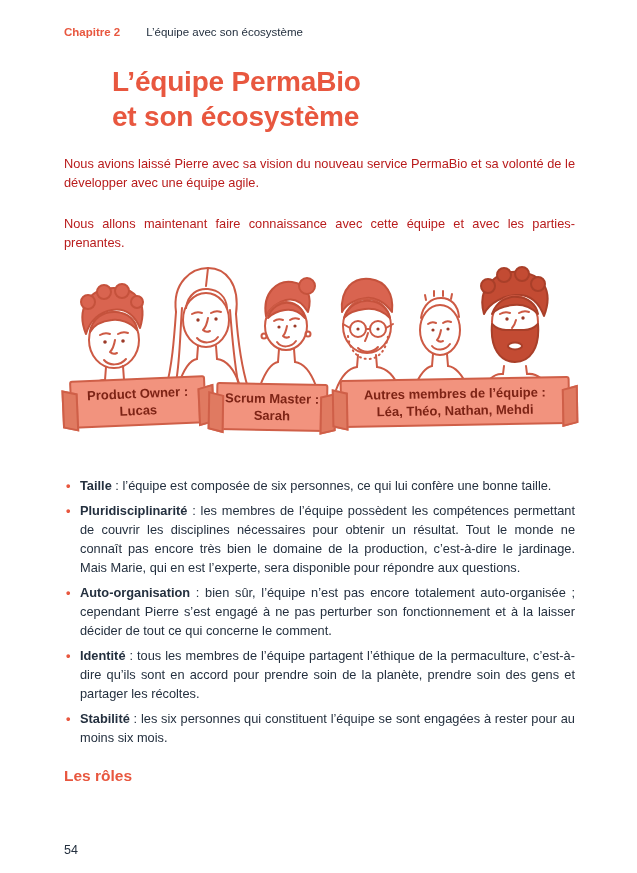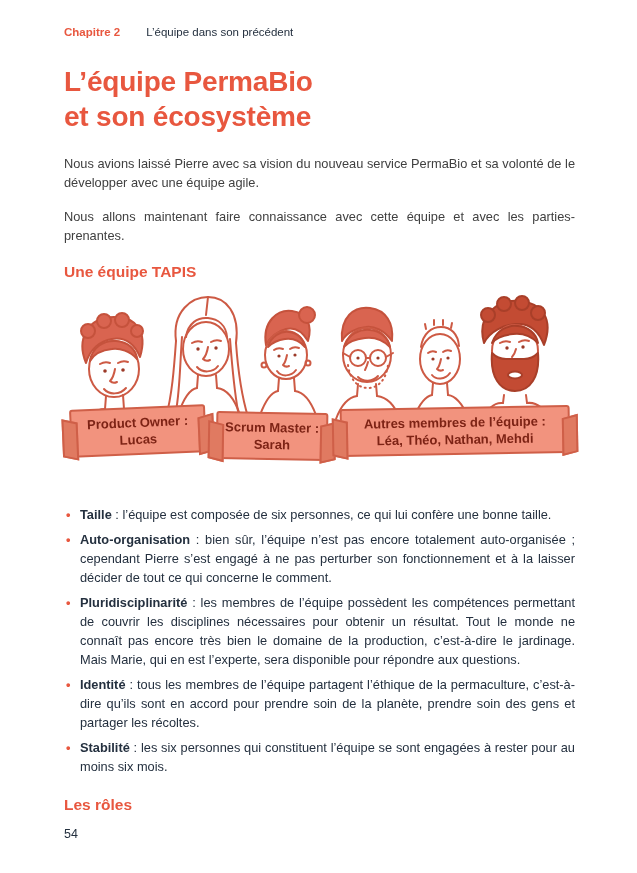--- a/index.html
+++ b/index.html
@@ -16,25 +16,25 @@
     color: #24303f;
     overflow: hidden;
   }
 
   
   .running-head { display: flex; align-items: baseline; gap: 26px; font-size: 11.5px; }
   .chapter-label { color: #e8573f; font-weight: bold; }
   .chapter-title { color: #24303f; }
 
   
-  .page-title { margin-top: 26px; color: #e8573f; font-weight: bold; font-size: 28px; line-height: 35px; letter-spacing: -0.2px; }
-
-  .para { font-size: 12.8px; line-height: 19px; text-align: justify; color: #404040; }
+  .page-title { margin-top: 26px; color: #e8573f; font-weight: bold; font-size: 28px; line-height: 35px; letter-spacing: -0.2px; margin-left: 48px; }
+
+  .para { font-size: 12.8px; line-height: 19px; text-align: justify; color: #b91c1c; }
   .para.p-first { margin-top: 20px; }
-  .para.p-follow { margin-top: 15px; }
+  .para.p-follow { margin-top: 22px; }
 
   .section-heading { margin-top: 18px; color: #e8573f; font-size: 15.5px; font-weight: bold; }
 
   
   .illustration { position: relative; margin-top: 10px; width: 511px; height: 196px; }
   .illustration svg { position: absolute; left: 0; top: 0; }
 
   .banner {
     position: absolute;
     background: #f2937e;
@@ -80,41 +80,40 @@
     position: absolute;
     left: 2px;
     top: 0;
     color: #e8573f;
     font-weight: bold;
   }
   .term { font-weight: bold; }
 
   .section-heading.roles { margin-top: 20px; }
 
-  .page-number { position: absolute; left: 64px; bottom: 32px; font-size: 12.5px; color: #24303f; }
+  .page-number { position: absolute; left: 64px; bottom: 16px; font-size: 12.5px; color: #24303f; }
 </style>
 </head>
 <body>
 
 <div class="page">
 
   <div class="running-head">
     <span class="chapter-label">Chapitre 2</span>
-    <span class="chapter-title">L’équipe dans  son précédent</span>
+    <span class="chapter-title">L’équipe avec  son écosystème</span>
   </div>
 
   <h1 class="page-title">
     <div>L’équipe PermaBio</div>
     <div>et son écosystème</div>
   </h1>
 
   <p class="para p-first">Nous avions laissé Pierre avec sa vision du nouveau service PermaBio et sa volonté de le développer avec une équipe agile.</p>
   <p class="para p-follow">Nous allons maintenant faire connaissance avec cette équipe et avec les parties-prenantes.</p>
 
-  <h2 class="section-heading">Une équipe TAPIS</h2>
 
   <div class="illustration">
     <svg viewBox="0 0 511 196" width="511" height="196" aria-hidden="true">
       <g fill="none" stroke="#cd5a44" stroke-width="2" stroke-linecap="round" stroke-linejoin="round">
 
         <g transform="translate(10,22)">
           <path d="M12,50 C2,26 14,4 40,4 C62,4 74,18 66,44 C60,30 50,24 38,26 C26,28 16,36 12,50 Z" fill="#d96450" stroke="#c5523c"></path>
           <circle cx="14" cy="18" r="7" fill="#d96450" stroke="#c5523c"></circle>
           <circle cx="30" cy="8" r="7" fill="#d96450" stroke="#c5523c"></circle>
           <circle cx="48" cy="7" r="7" fill="#d96450" stroke="#c5523c"></circle>
@@ -234,22 +233,22 @@
       <div>Sarah</div>
     </div>
     <div class="banner banner-3">
       <div>Autres membres de l’équipe :</div>
       <div>Léa, Théo, Nathan, Mehdi</div>
     </div>
   </div>
 
   <ul class="bullets">
     <li><span class="term">Taille</span><span> : l’équipe est composée de six personnes, ce qui lui confère une bonne taille.</span></li>
+    <li><span class="term">Pluridisciplinarité</span><span> : les membres de l’équipe possèdent les compétences permettant de couvrir les disciplines nécessaires pour obtenir un résultat. Tout le monde ne connaît pas encore très bien le domaine de la production, c’est-à-dire le jardinage. Mais Marie, qui en est l’experte, sera disponible pour répondre aux questions.</span></li>
     <li><span class="term">Auto-organisation</span><span> : bien sûr, l’équipe n’est pas encore totalement auto-organisée ; cependant Pierre s’est engagé à ne pas perturber son fonctionnement et à la laisser décider de tout ce qui concerne le comment.</span></li>
-    <li><span class="term">Pluridisciplinarité</span><span> : les membres de l’équipe possèdent les compétences permettant de couvrir les disciplines nécessaires pour obtenir un résultat. Tout le monde ne connaît pas encore très bien le domaine de la production, c’est-à-dire le jardinage. Mais Marie, qui en est l’experte, sera disponible pour répondre aux questions.</span></li>
     <li><span class="term">Identité</span><span> : tous les membres de l’équipe partagent l’éthique de la permaculture, c’est-à-dire qu’ils sont en accord pour prendre soin de la planète, prendre soin des gens et partager les récoltes.</span></li>
     <li><span class="term">Stabilité</span><span> : les six personnes qui constituent l’équipe se sont engagées à rester pour au moins six mois.</span></li>
   </ul>
 
   <h2 class="section-heading roles">Les rôles</h2>
 
   <div class="page-number">54</div>
 
 </div>
 

